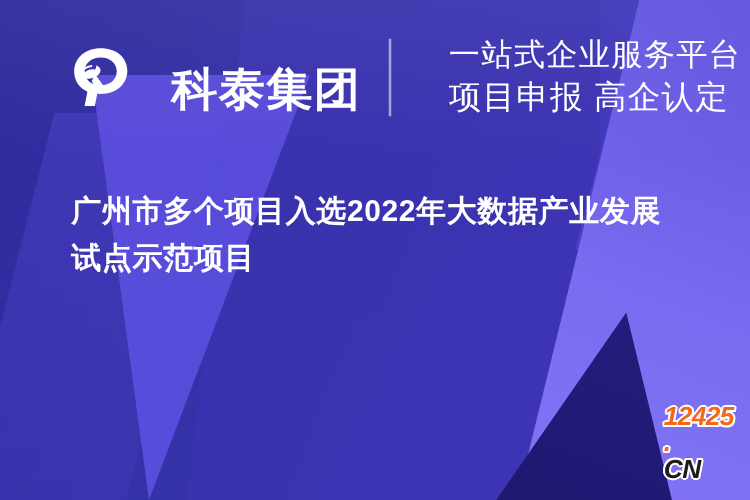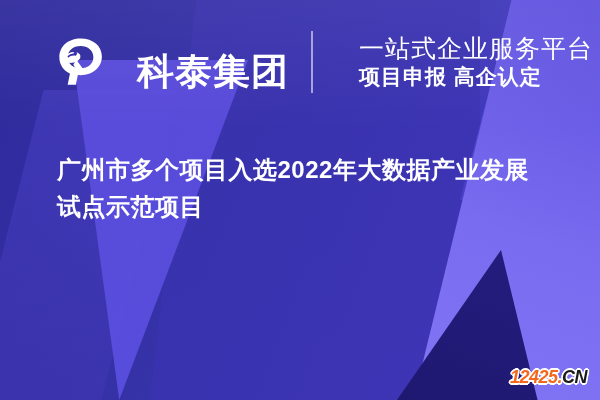--- a/index.html
+++ b/index.html
@@ -155,57 +155,57 @@
     flex: 0 0 auto;
     margin-left: 28px;
   }
   .tagline-primary {
     font-size: 25px;
     line-height: 1.22;
     letter-spacing: 1px;
     white-space: nowrap;
   }
   .tagline-secondary {
-    font-size: 21px;
+    font-size: 26px;
     line-height: 1.35;
     letter-spacing: 1px;
     white-space: nowrap;
-    font-weight: bold;
   }
 
   
   .headline {
     position: absolute;
     left: 57px;
     top: 152px;
     width: 490px;
     color: #ffffff;
     font-size: 24px;
     font-weight: bold;
     line-height: 1.53;
     letter-spacing: .5px;
   }
 
   
   .watermark {
     position: absolute;
     right: 13px;
     bottom: 14px;
-    font-size: 18px;
+    font-size: 21px;
     font-weight: bold;
     font-style: italic;
     letter-spacing: -.5px;
     line-height: 1;
     display: flex;
     align-items: baseline;
     text-shadow:
        1.6px 0 0 #ffffff, -1.6px 0 0 #ffffff,
        0 1.6px 0 #ffffff, 0 -1.6px 0 #ffffff,
        1.2px 1.2px 0 #ffffff, -1.2px 1.2px 0 #ffffff,
        1.2px -1.2px 0 #ffffff, -1.2px -1.2px 0 #ffffff;
+    flex-direction: column;
   }
   .wm-num { color: #f4681c; }
   .wm-dot { color: #f4681c; }
   .wm-tld { color: #1b1b1b; }
 </style>
 </head>
 <body>
 
 <div id="banner">
 

